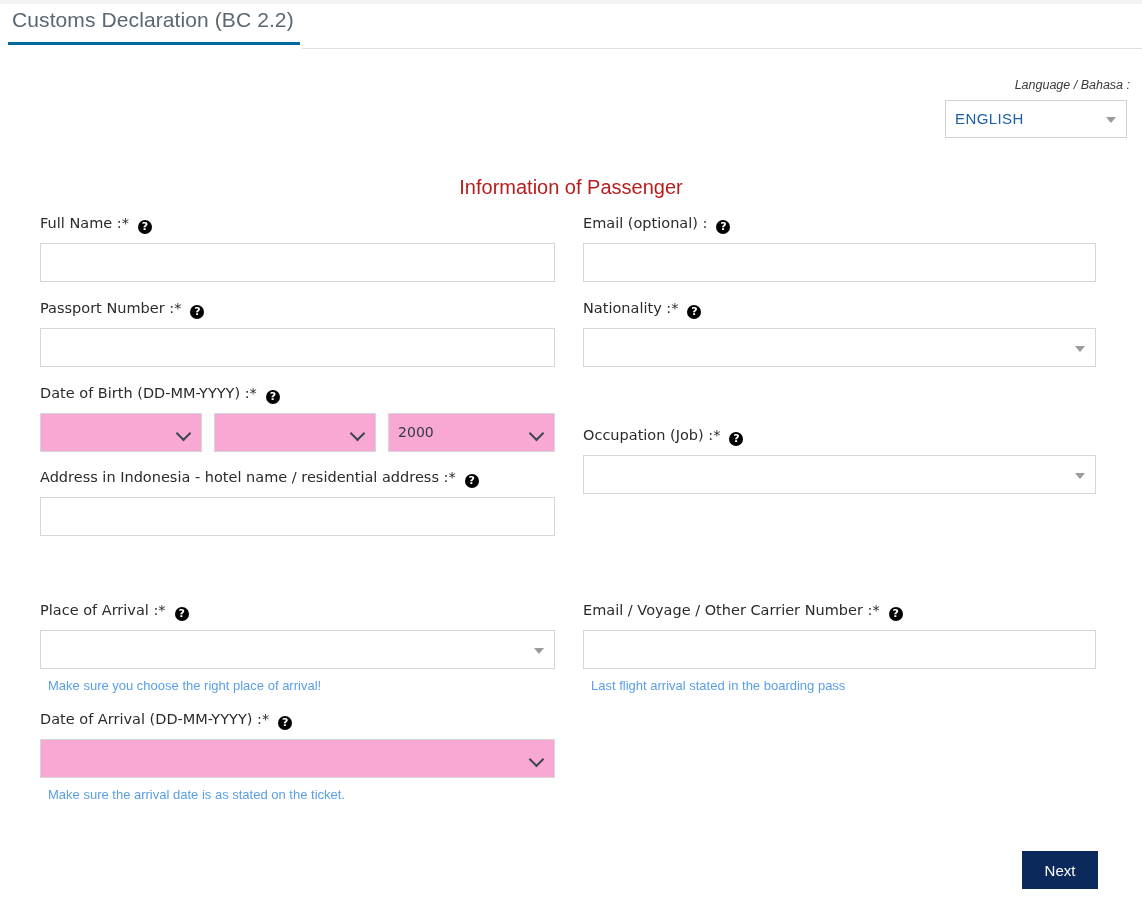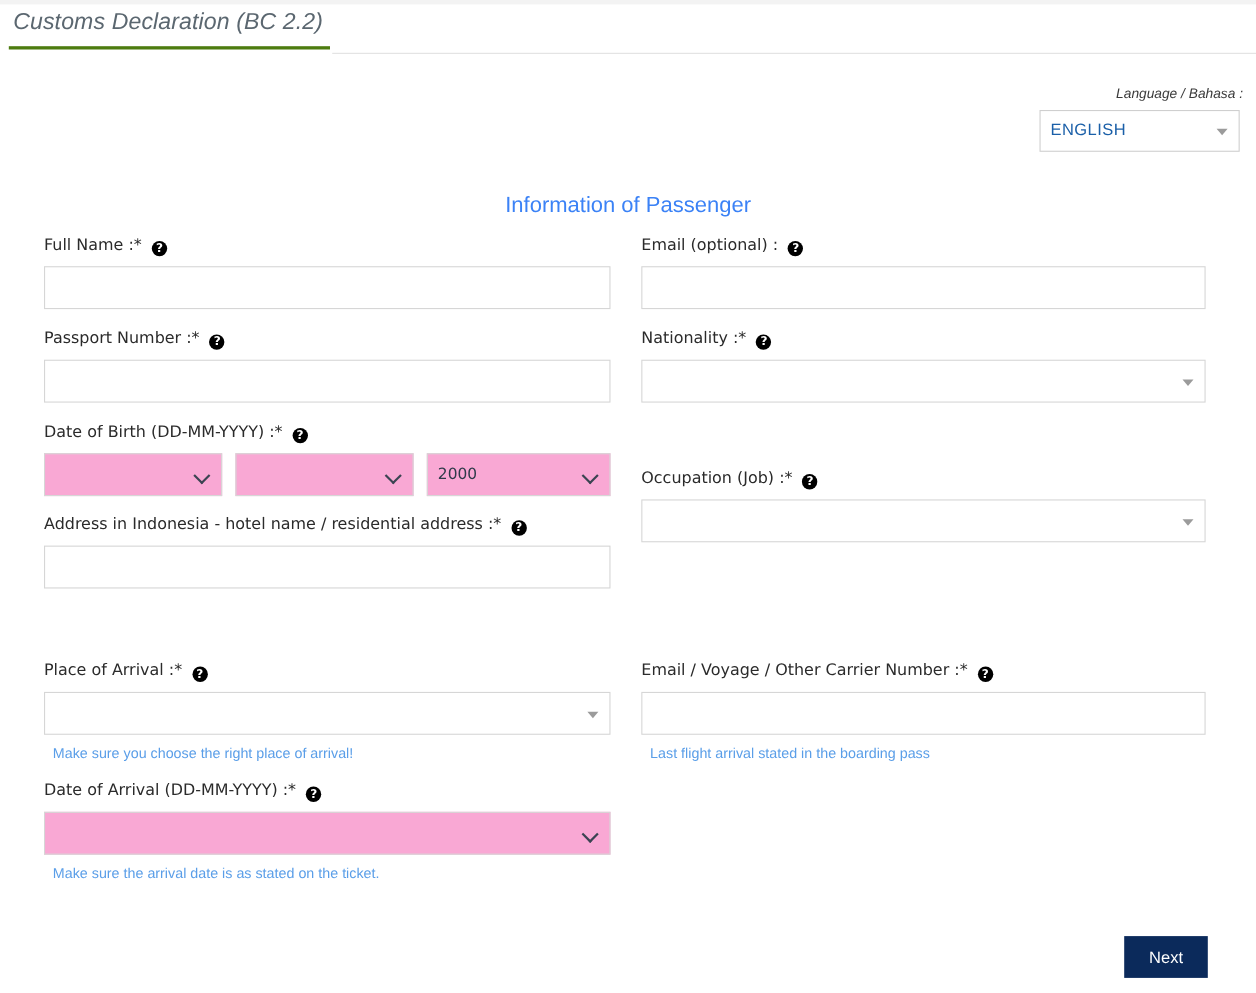--- a/index.html
+++ b/index.html
@@ -35,22 +35,21 @@
     top: 44px;
     width: 840px;
     height: 1px;
     background: #e2e2e2;
   }
   .tab {
     position: absolute;
     left: 8px;
     top: 4px;
     padding: 0 6px 10px 4px;
-    border-bottom: 3px solid #4d7c0f;
-    font-style: italic;
+    border-bottom: 3px solid #0369a1;
   }
   .tab-title {
     font-family: "Liberation Sans", sans-serif;
     font-size: 21px;
     color: #5b6770;
     letter-spacing: 0.1px;
     white-space: nowrap;
   }
   
   .lang-wrap {
@@ -99,21 +98,21 @@
   }
   
   .page-heading {
     position: absolute;
     top: 176px;
     left: 0;
     width: 1142px;
     text-align: center;
     font-family: "Liberation Sans", sans-serif;
     font-size: 20px;
-    color: #3b82f6;
+    color: #b91c1c;
   }
   
   .form-area {
     position: absolute;
     top: 215px;
     left: 0;
     width: 1142px;
   }
   .col-left {
     position: absolute;

